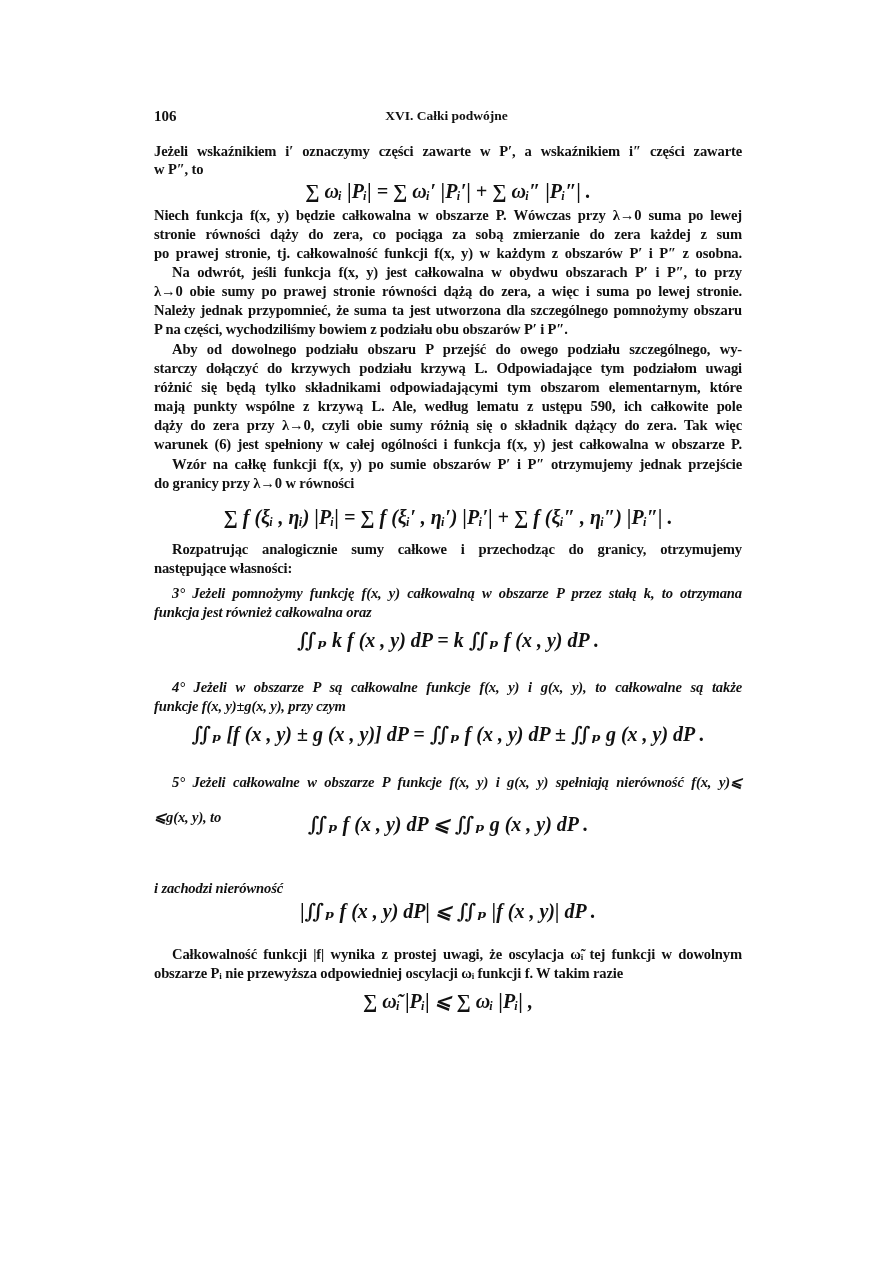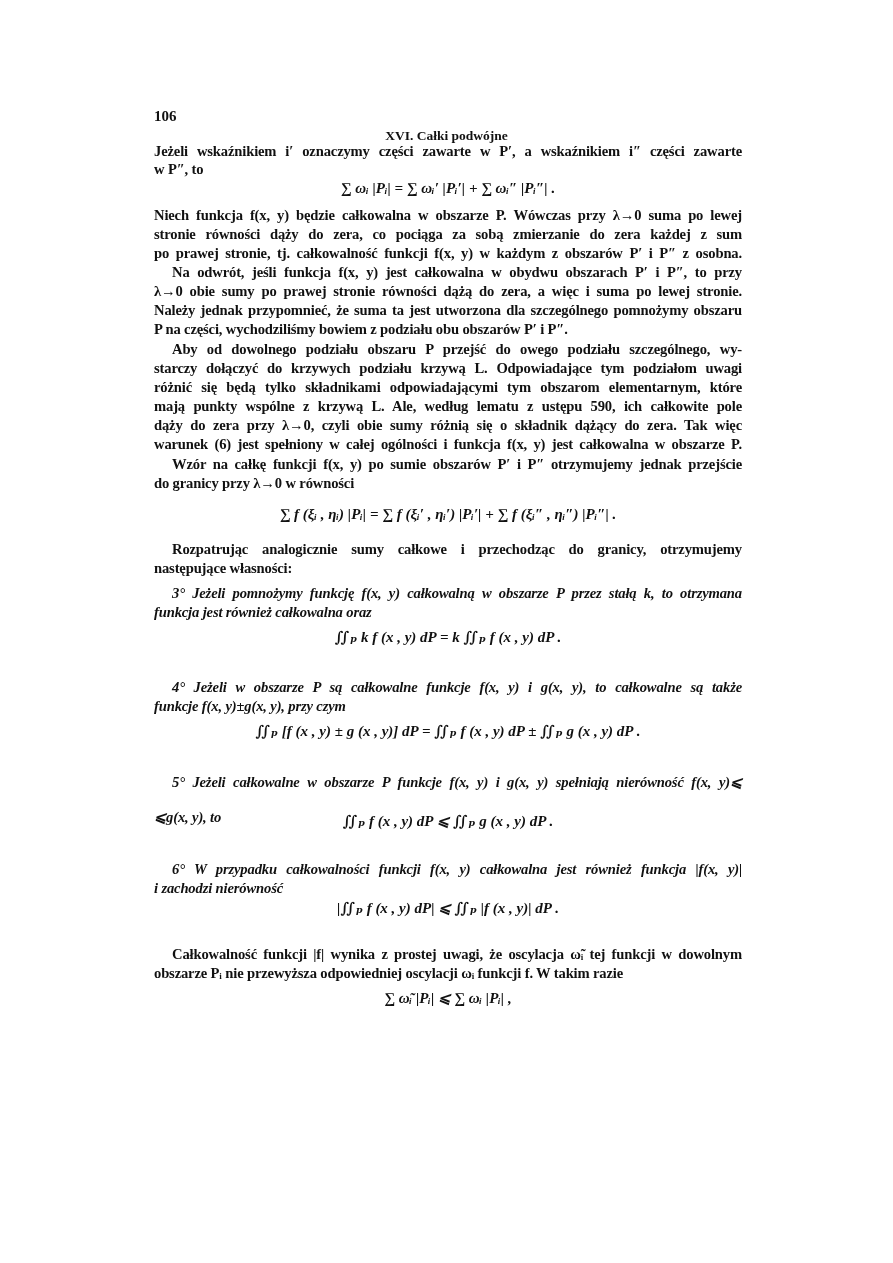--- a/index.html
+++ b/index.html
@@ -4,22 +4,22 @@
 <style>
   html, body { margin:0; padding:0; background:#fff; }
   body { width:893px; height:1263px; position:relative; overflow:hidden;
          font-family:"Liberation Serif", "DejaVu Serif", serif; color:#111; }
   .page { position:absolute; left:0; top:0; width:893px; height:1263px; }
   .line { position:absolute; left:154px; width:588px; font-size:14.6px; line-height:18px;
           white-space:nowrap; font-weight:bold; letter-spacing:-0.15px; }
   .just { text-align:justify; text-align-last:justify; }
   .it { font-style:italic; }
   .hdr-num { position:absolute; left:154px; top:108px; font-size:15px; font-weight:bold;text-align:center; }
-  .hdr-title { position:absolute; left:0; width:893px; top:108px; text-align:center; font-size:13.5px; font-weight:bold;margin-top:20px; }
-  .eq { position:absolute; left:154px; width:588px; text-align:center; font-size:15px; font-style:italic; font-weight:bold; white-space:nowrap; }
+  .hdr-title { position:absolute; left:0; width:893px; top:108px; text-align:center; font-size:13.5px; font-weight:bold; }
+  .eq { position:absolute; left:154px; width:588px; text-align:center; font-size:20px; font-style:italic; font-weight:bold; white-space:nowrap; }
 </style>
 </head>
 <body>
 
 <div class="page">
   <div class="hdr-num">106</div>
   <div class="hdr-title">XVI. Całki podwójne</div>
 
   <div class="line just" style="top:142px">Jeżeli wskaźnikiem i′ oznaczymy części zawarte w P′, a wskaźnikiem i″ części zawarte</div>
   <div class="line" style="top:160px">w P″, to</div>
@@ -50,20 +50,19 @@
   <div class="eq" style="top:628px">∬ₚ k f (x , y) dP = k ∬ₚ f (x , y) dP .</div>
 
   <div class="line just it" style="top:678px; left:172px; width:570px">4° Jeżeli w obszarze P są całkowalne funkcje f(x, y) i g(x, y), to całkowalne są także</div>
   <div class="line it" style="top:697px">funkcje f(x, y)±g(x, y), przy czym</div>
   <div class="eq" style="top:722px">∬ₚ [f (x , y) ± g (x , y)] dP = ∬ₚ f (x , y) dP ± ∬ₚ g (x , y) dP .</div>
 
   <div class="line just it" style="top:773px; left:172px; width:570px">5° Jeżeli całkowalne w obszarze P funkcje f(x, y) i g(x, y) spełniają nierówność f(x, y)⩽</div>
   <div class="line it" style="top:808px">⩽g(x, y), to</div>
   <div class="eq" style="top:812px">∬ₚ f (x , y) dP ⩽ ∬ₚ g (x , y) dP .</div>
 
-  <div class="line just it" style="top:860px; left:172px; width:570px">6° W przypadku całkowalności funkcji f(x, y) całkowalna jest również funkcja |f(x, y)|</div>
   <div class="line it" style="top:879px">i zachodzi nierówność</div>
   <div class="eq" style="top:899px">|∬ₚ f (x , y) dP| ⩽ ∬ₚ |f (x , y)| dP .</div>
 
   <div class="line just" style="top:945px; left:172px; width:570px">Całkowalność funkcji |f| wynika z prostej uwagi, że oscylacja ω̃ᵢ tej funkcji w dowolnym</div>
   <div class="line" style="top:964px">obszarze Pᵢ nie przewyższa odpowiedniej oscylacji ωᵢ funkcji f. W takim razie</div>
   <div class="eq" style="top:989px">∑ ω̃ᵢ |Pᵢ| ⩽ ∑ ωᵢ |Pᵢ| ,</div>
 </div>
 
 </body></html>

